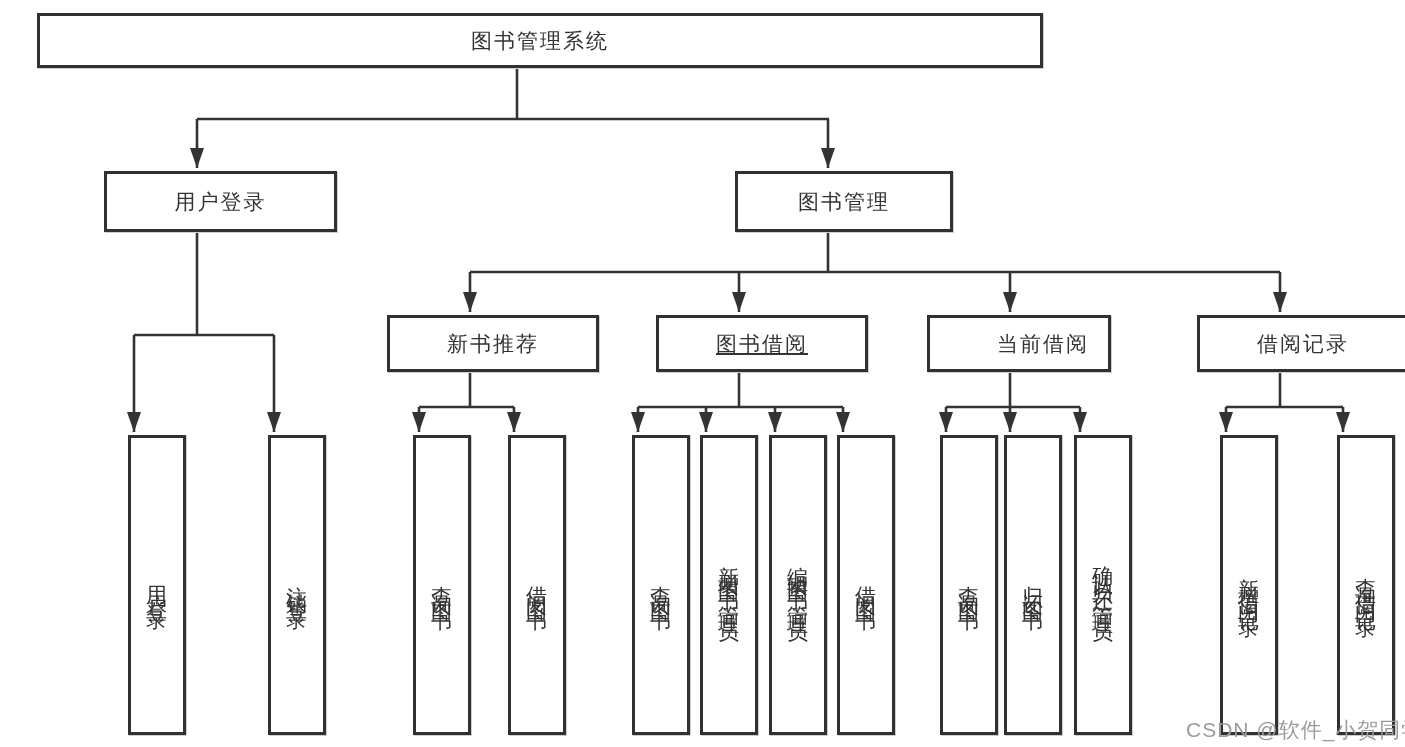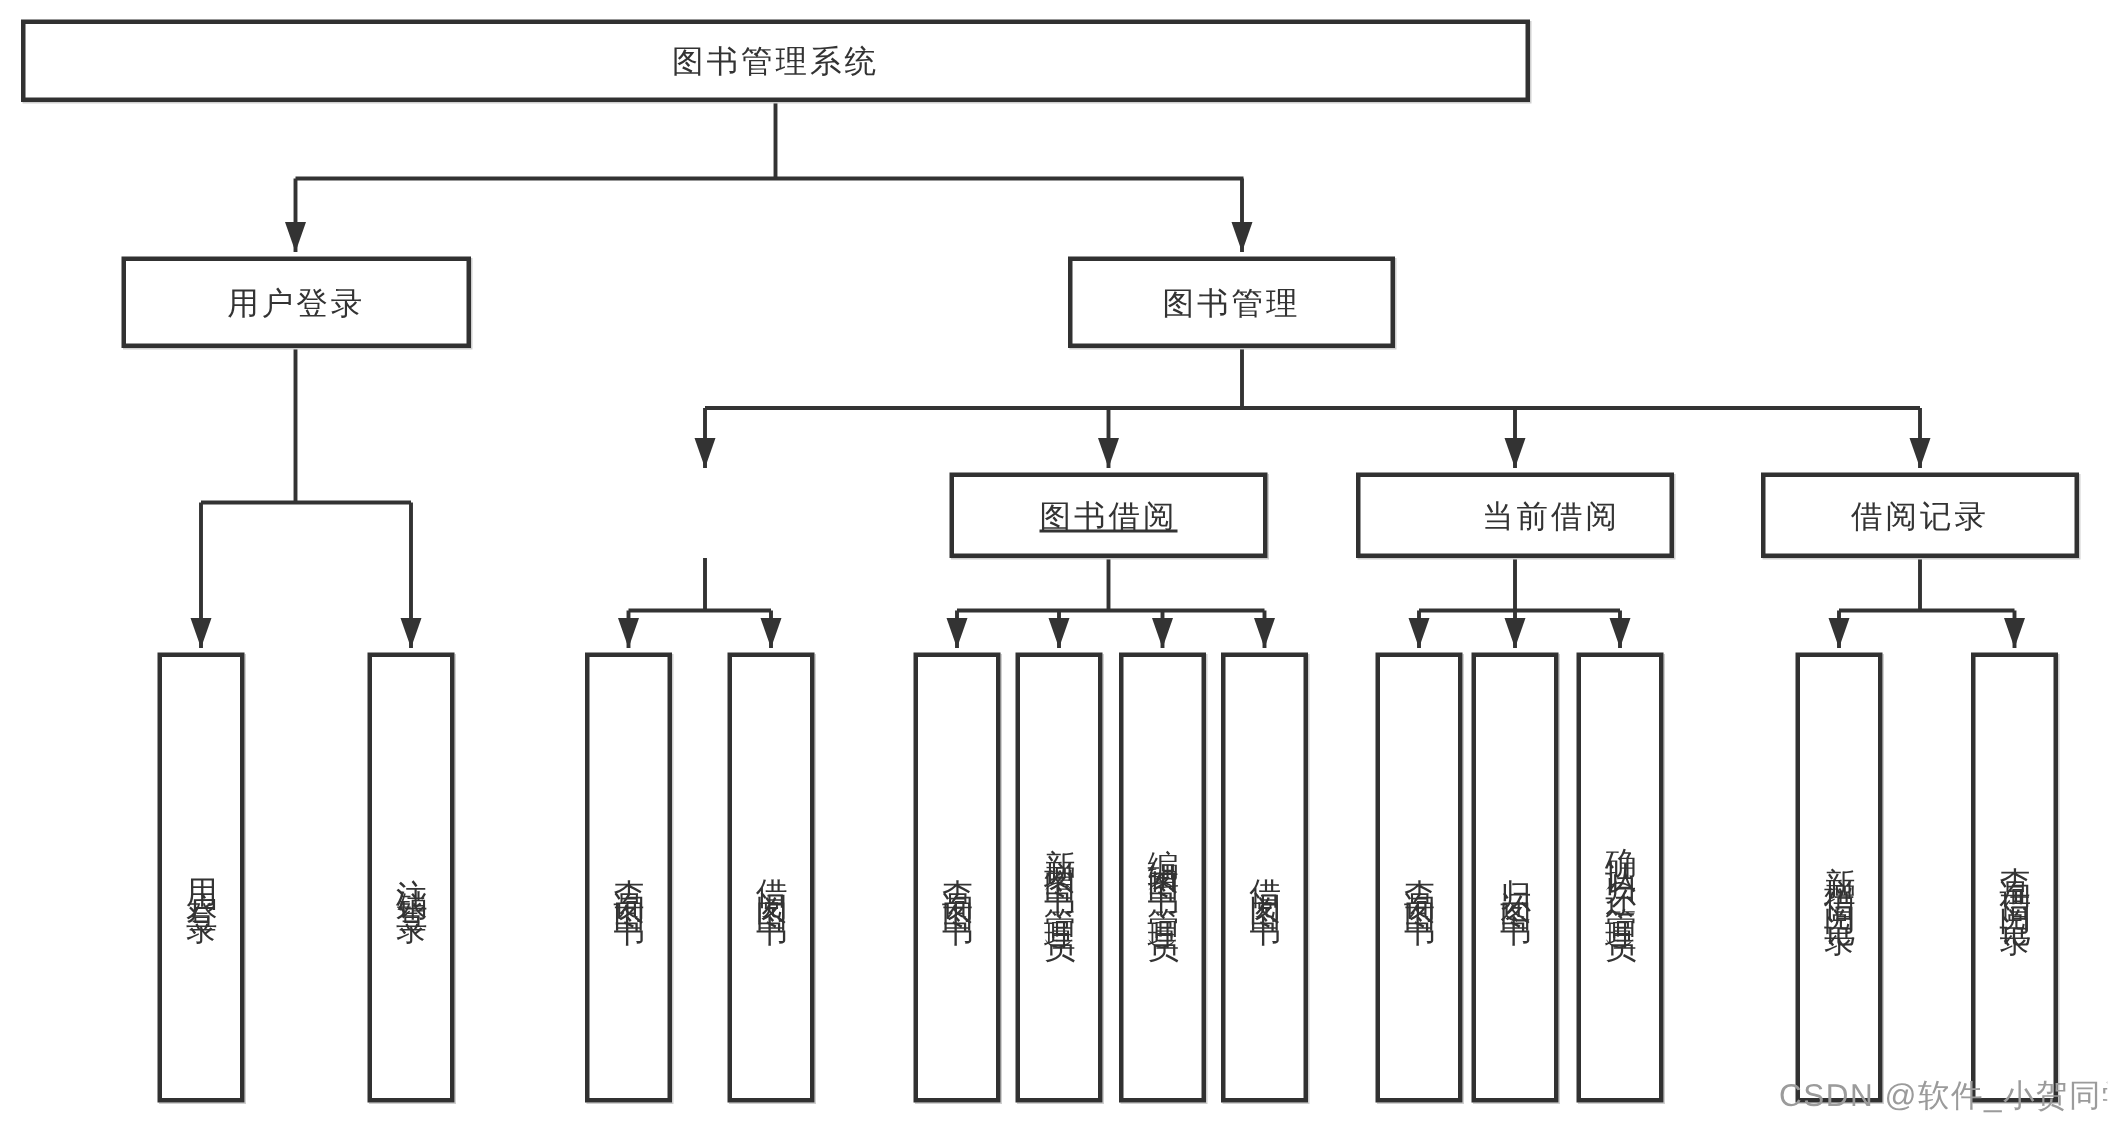--- a/index.html
+++ b/index.html
@@ -27,20 +27,21 @@
     box-sizing: border-box;
     background: #ffffff;
     border: 3px solid #313131;
     box-shadow: 1px 1px 0 #cfcfcf;
     color: #333333;
     display: flex;
     align-items: center;
     justify-content: center;
     text-align: left;
     z-index: 2;
+    margin-left: 23px;
   }
   .node.h {
     font-size: 21px;
     letter-spacing: 2px;
     white-space: nowrap;
   }
   .node.v {
     writing-mode: vertical-rl;
     text-orientation: mixed;
     font-size: 21px;
@@ -112,22 +113,23 @@
       <line x1="1226" y1="407" x2="1226" y2="432" marker-end="url(#arrowhead)"></line>
       <line x1="1343" y1="407" x2="1343" y2="432" marker-end="url(#arrowhead)"></line>
     </g>
   </svg>
 
   <div class="node h" style="left:14px; top:13px; width:1006px; height:55px;">图书管理系统</div>
 
   <div class="node h" style="left:81px; top:171px; width:233px; height:61px;">用户登录</div>
   <div class="node h" style="left:712px; top:171px; width:218px; height:61px;">图书管理</div>
 
+  <div class="node h" style="left:364px; top:315px; width:212px; height:57px;">新书推荐</div>
   <div class="node h" style="left:633px; top:315px; width:212px; height:57px;text-decoration:underline;">图书借阅</div>
-  <div class="node h" style="left:904px; top:315px; width:212px; height:57px;padding-left:48px;">当前借阅</div>
+  <div class="node h" style="left:904px; top:315px; width:184px; height:57px;padding-left:48px;">当前借阅</div>
   <div class="node h" style="left:1174px; top:315px; width:212px; height:57px;">借阅记录</div>
 
   <div class="node v" style="left:105px; top:435px; width:58px; height:300px;">用户登录</div>
   <div class="node v" style="left:245px; top:435px; width:58px; height:300px;">注销登录</div>
 
   <div class="node v" style="left:390px; top:435px; width:58px; height:300px;">查询图书</div>
   <div class="node v" style="left:485px; top:435px; width:58px; height:300px;">借阅图书</div>
 
   <div class="node v" style="left:609px; top:435px; width:58px; height:300px;">查询图书</div>
   <div class="node v" style="left:677px; top:435px; width:58px; height:300px;">新增图书（管理员）</div>

